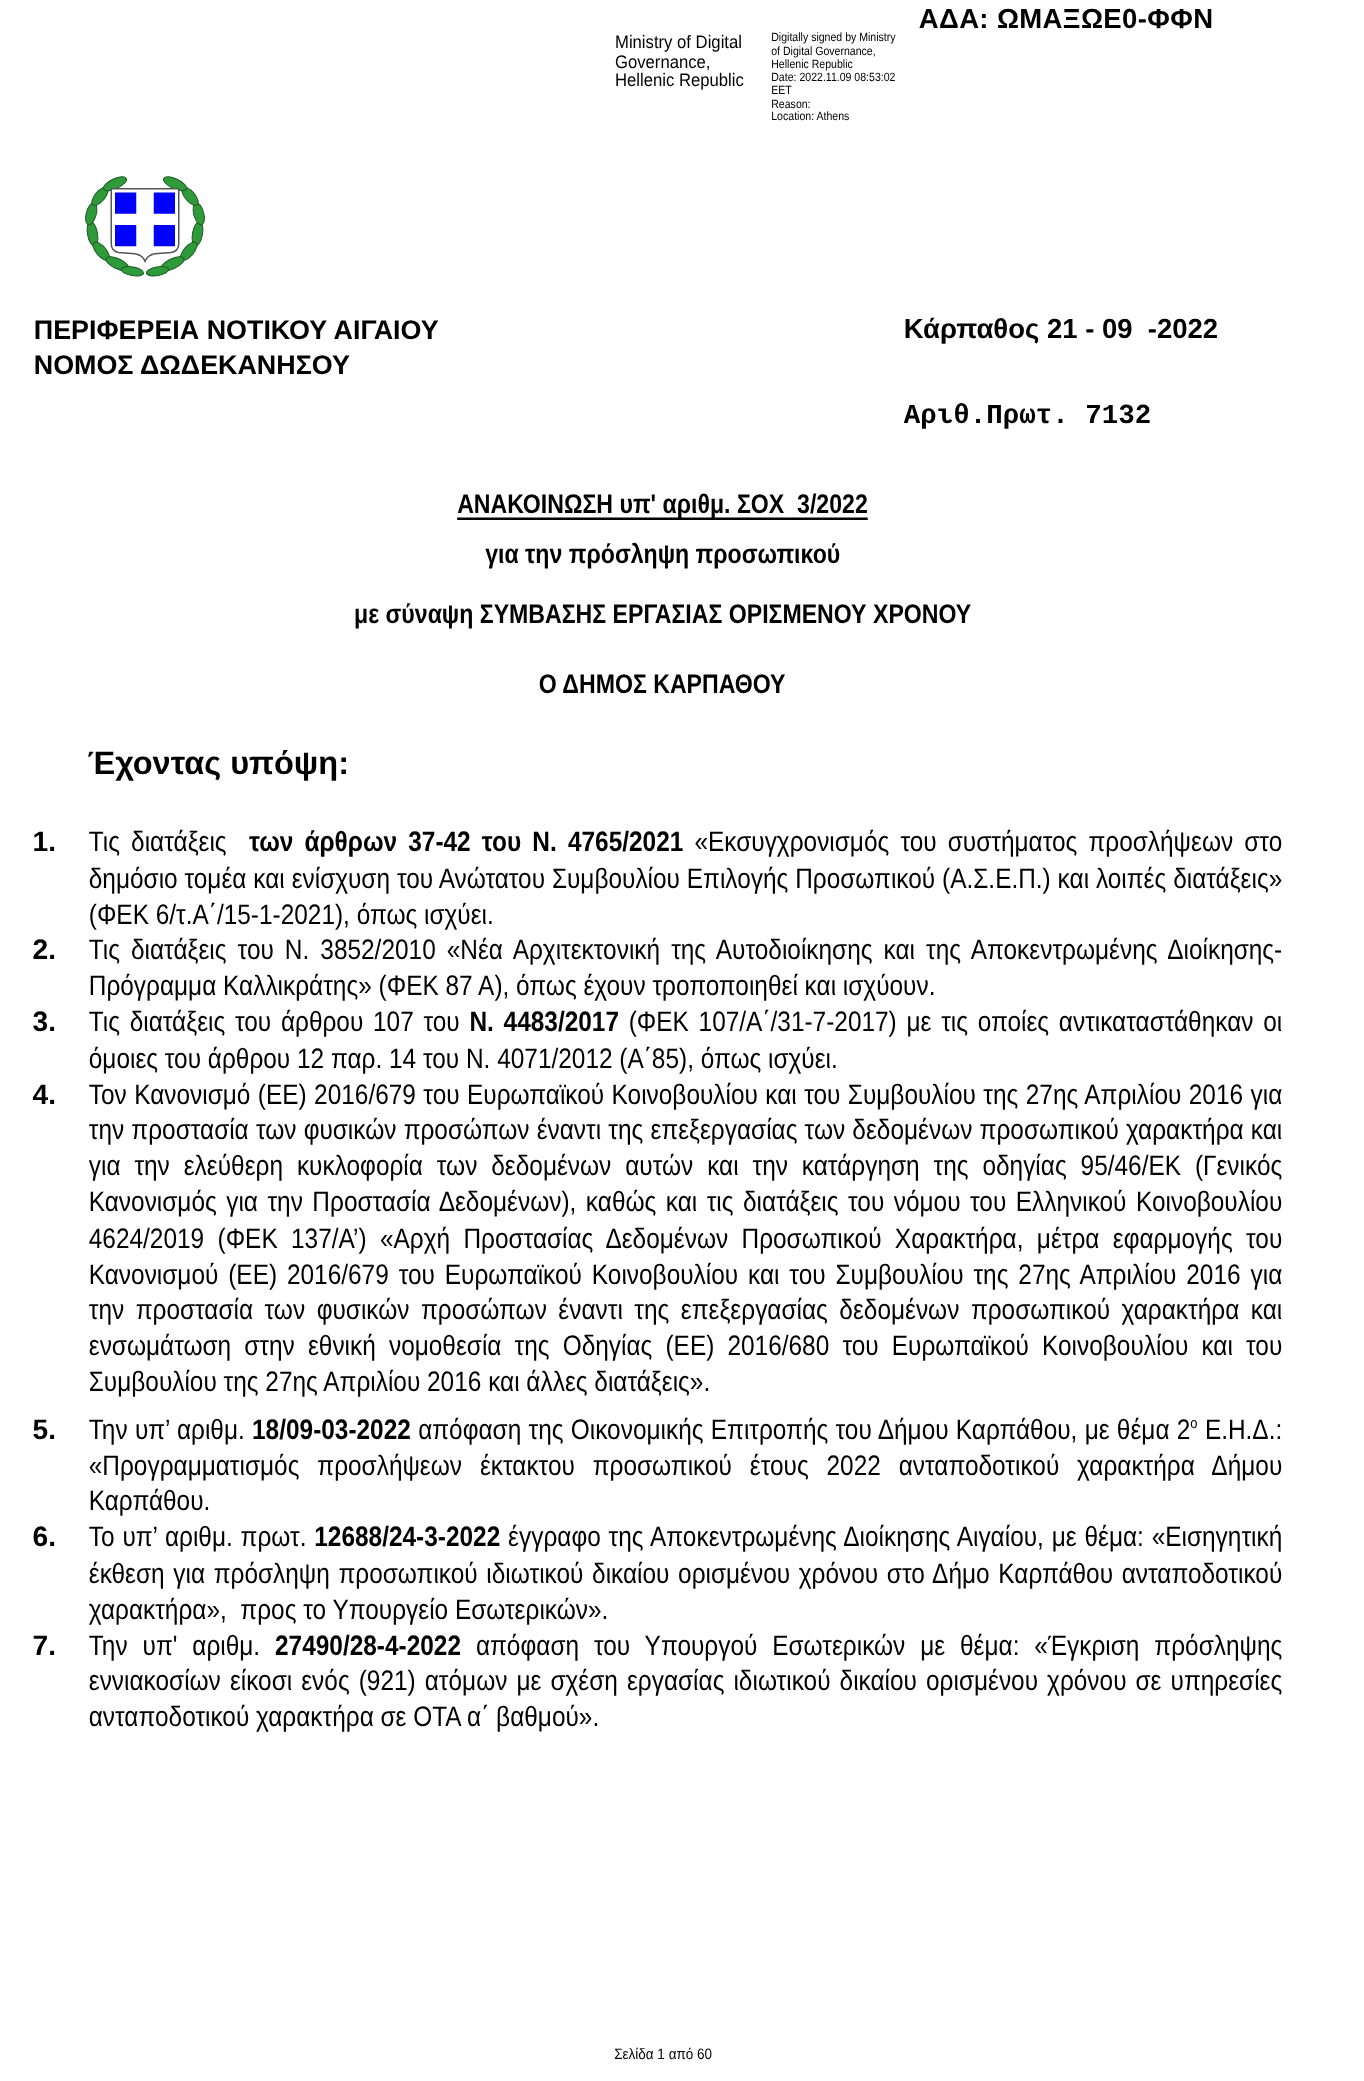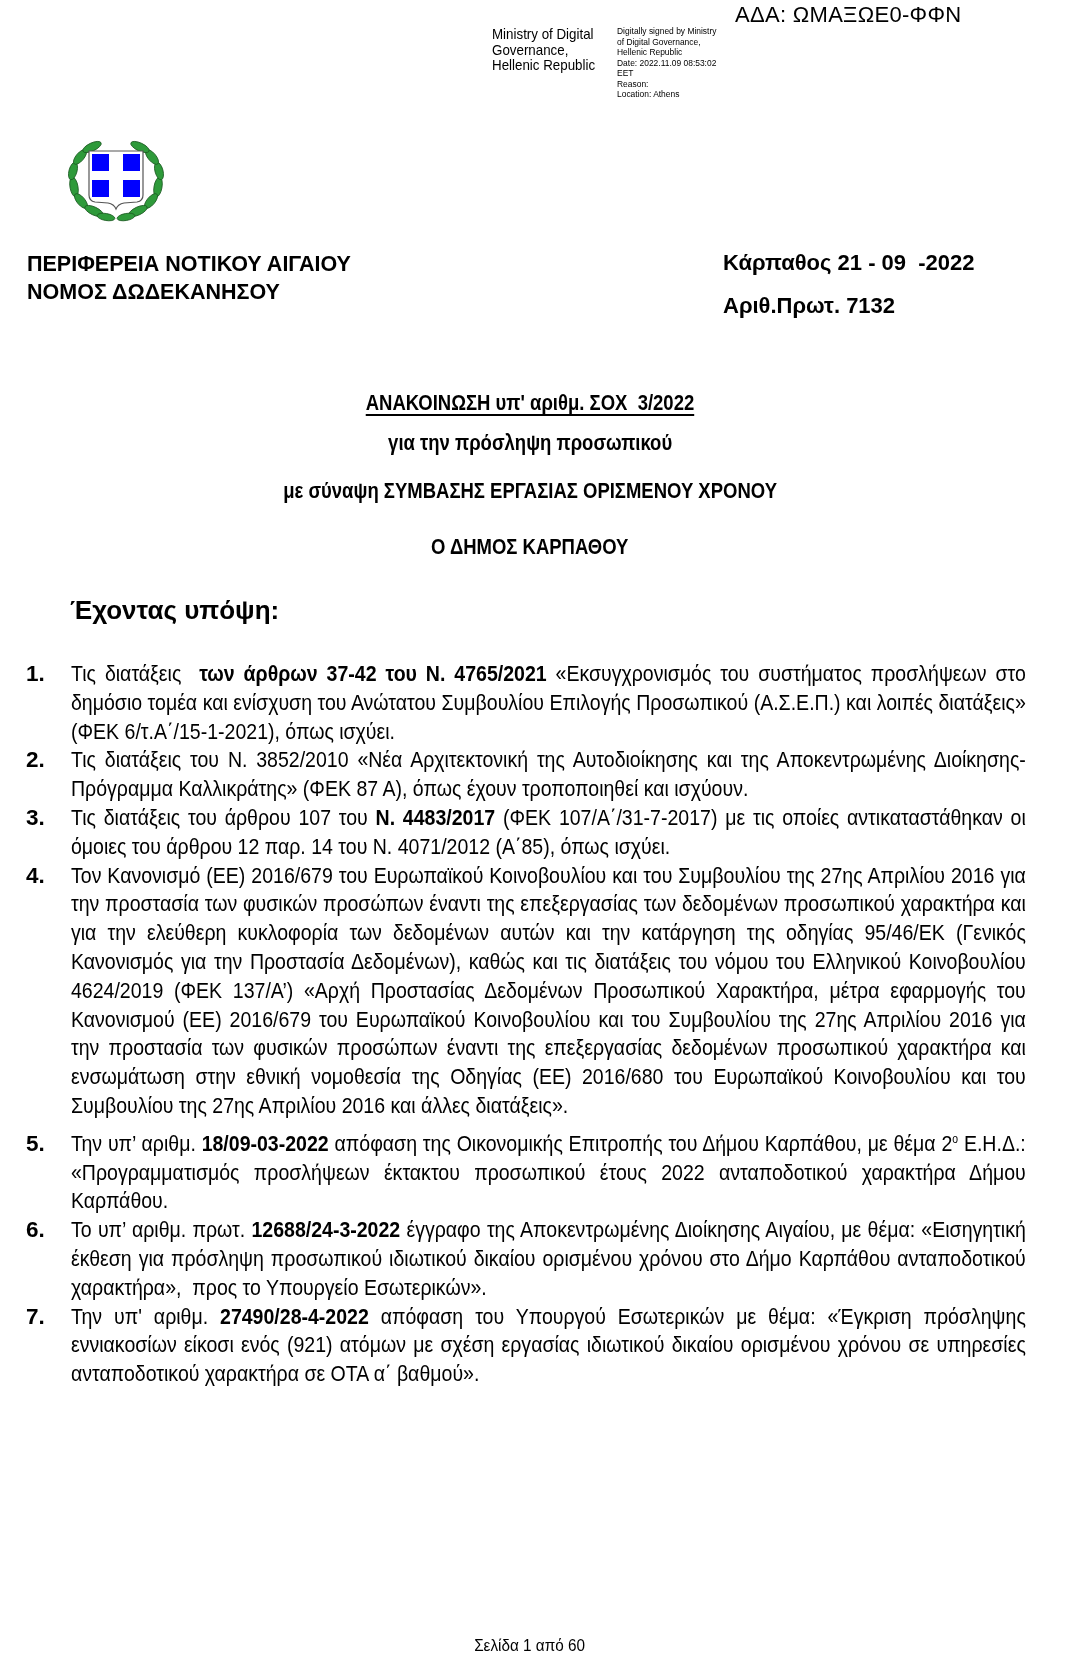--- a/index.html
+++ b/index.html
@@ -1,47 +1,47 @@
 <!DOCTYPE html>
 <html><head>
 <meta charset="utf-8">
 <style>
   html, body { margin: 0; padding: 0; background: #ffffff; }
   body { width: 1091px; height: 1665px; position: relative; overflow: hidden; color: #000; font-family: "Liberation Sans", sans-serif; }
   .abs { position: absolute; }
   
-  .ada { left: 735px; top: 2px; font-size: 22px; letter-spacing: 0.3px; }
+  .ada { left: 735px; top: 2px; font-size: 22px; letter-spacing: 0.3px; font-weight: bold; }
   .sig-name { left: 492px; top: 27px; font-size: 14.5px; line-height: 15.5px; transform: scaleX(0.92); transform-origin: left top; }
   .sig-detail { left: 617px; top: 26px; font-size: 9.6px; line-height: 10.5px; transform: scaleX(0.88); transform-origin: left top; }
   
   .emblem { left: 62px; top: 135px; width: 108px; width: 108px; height: 88px; }
   
   .hdr { left: 27px; top: 250px; font-weight: bold; font-size: 21.5px; line-height: 28px; }
   .hdr div { white-space: nowrap; }
   .dimos { font-size: 27px; text-decoration: underline; text-decoration-thickness: 2px; text-underline-offset: 4px; margin-top: 3px; letter-spacing: 0.5px; }
   .hdr-right { left: 723px; font-weight: bold; font-size: 22px; }
   .date { top: 250px; }
-  .protocol { top: 293px; }
+  .protocol { top: 320px; font-family: Liberation Mono, monospace; }
   
   .center { left: 0; width: 1060px; text-align: center; font-weight: bold; font-size: 21.5px; }
   .title-cond { display: inline-block; transform: scaleX(0.86); transform-origin: center; }
   .t1 { top: 391px; }
   .t1 span.u { text-decoration: underline; text-decoration-thickness: 2px; text-underline-offset: 4px; }
   .t2 { top: 431px; }
   .t3 { top: 479px; }
   .t4 { top: 535px; }
   .having { left: 70px; top: 595px; font-weight: bold; font-size: 26px; }
   
   .body-list { left: 26px; top: 660px; width: 1012px; font-size: 22.5px; line-height: 28.8px; }
   .item { position: relative; padding-left: 45px; }
   .item .num { position: absolute; left: 0; top: 0; font-weight: bold; }
   .item .txt { display: block; text-align: justify; text-align-last: left; width: 1100px; transform: scaleX(0.868); transform-origin: left top; }
   .item.gap { margin-top: 9px; }
   sup { font-size: 12px; line-height: 0; }
-  .footer { left: 0; width: 1060px; text-align: center; top: 1636px; font-size: 17px; }
+  .footer { left: 0; width: 1060px; text-align: center; top: 1636px; font-size: 12px; }
   .footer span { display: inline-block; transform: scaleX(0.9); }
 </style>
 </head>
 <body>
 
 <div class="abs ada">ΑΔΑ: ΩΜΑΞΩΕ0-ΦΦΝ</div>
 <div class="abs sig-name">
   <div>Ministry of Digital</div>
   <div>Governance,</div>
   <div>Hellenic Republic</div>

